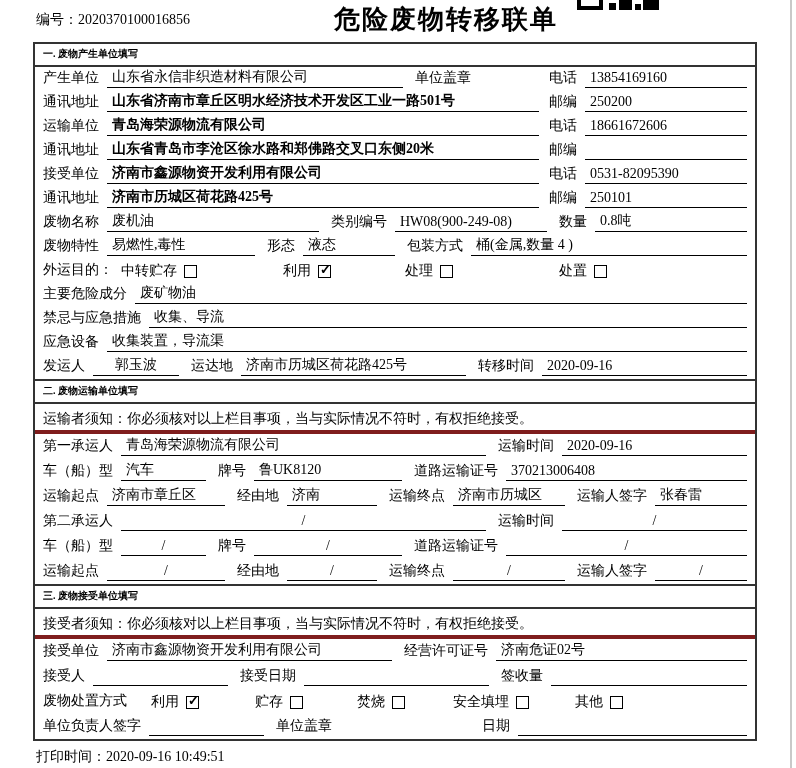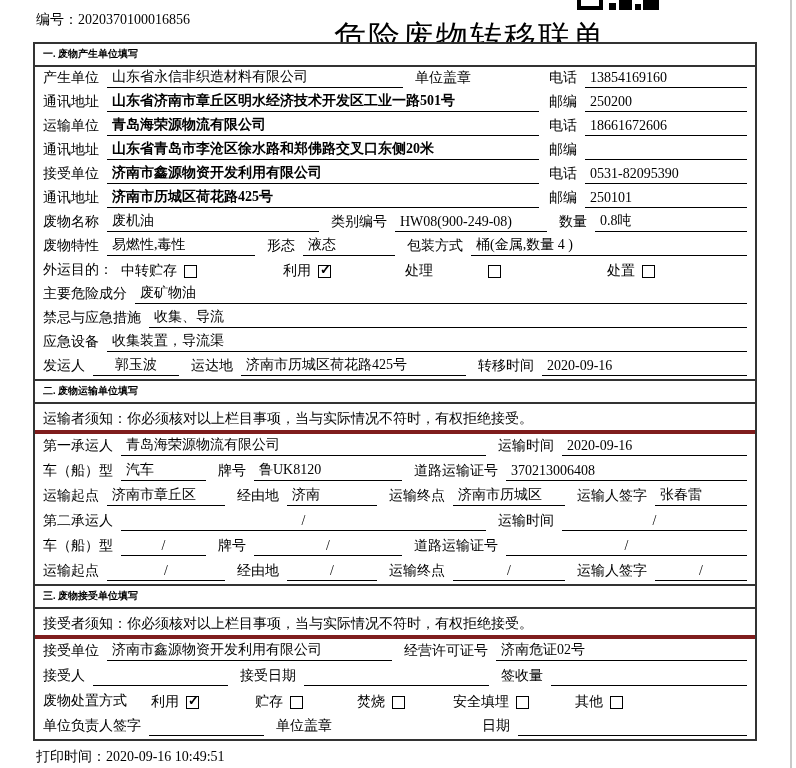--- a/index.html
+++ b/index.html
@@ -14,22 +14,22 @@
     overflow: hidden;
   }
   .page-edge {
     position: absolute; left: 790px; top: 0; width: 2px; height: 768px;
     background: #c9c9c9;
   }
   
   .doc-header { position: relative; height: 58px; }
   .serial { position: absolute; left: 36px; top: 11px; white-space: nowrap; }
   .doc-title {
-    position: absolute; left: 334px; top: 16px;
-    font-size: 32px; font-weight: normal; letter-spacing: 2px; white-space: nowrap;
+    position: absolute; left: 334px; top: 2px;
+    font-size: 26px; font-weight: bold; letter-spacing: 2px; white-space: nowrap;
   }
   .qr-frag { position: absolute; left: 577px; top: 0; width: 82px; height: 10px; }
   .qr-frag .q { position: absolute; background: #000; }
   .q1 { left: 0;  top: 0; width: 4px; height: 10px; }
   .q2 { left: 0;  top: 6px; width: 26px; height: 4px; }
   .q3 { left: 22px; top: 0; width: 4px; height: 10px; }
   .q4 { left: 32px; top: 3px; width: 7px; height: 7px; }
   .q5 { left: 42px; top: 0; width: 13px; height: 10px; }
   .q6 { left: 58px; top: 4px; width: 6px; height: 6px; }
   .q7 { left: 66px; top: 0; width: 16px; height: 10px; }
@@ -80,21 +80,21 @@
   .cb {
     width: 13px; height: 13px; border: 1px solid #000;
     display: inline-block; position: relative;
     margin: 0 0 2px 7px; flex: 0 0 13px;
   }
   .cb[data-checked="true"]::after {
     content: "✓"; position: absolute; left: 1px; top: -4px;
     font-size: 13px; font-weight: bold; line-height: 15px;
   }
   .gp1 { } .gp2 { margin-left: 86px; }
-  .gp3 { margin-left: 74px; gap: 48px; } .gp4 { margin-left: 106px; }
+  .gp3 { margin-left: 74px; } .gp4 { margin-left: 106px; }
   .dp1 { margin-left: 16px; } .dp2 { margin-left: 56px; }
   .dp3 { margin-left: 54px; } .dp4 { margin-left: 48px; } .dp5 { margin-left: 46px; }
   .sig-date { margin-left: 142px; }
   
   .print-time { position: absolute; left: 36px; top: 748px; white-space: nowrap; }
 </style>
 </head>
 <body>
 
 <div class="page">

